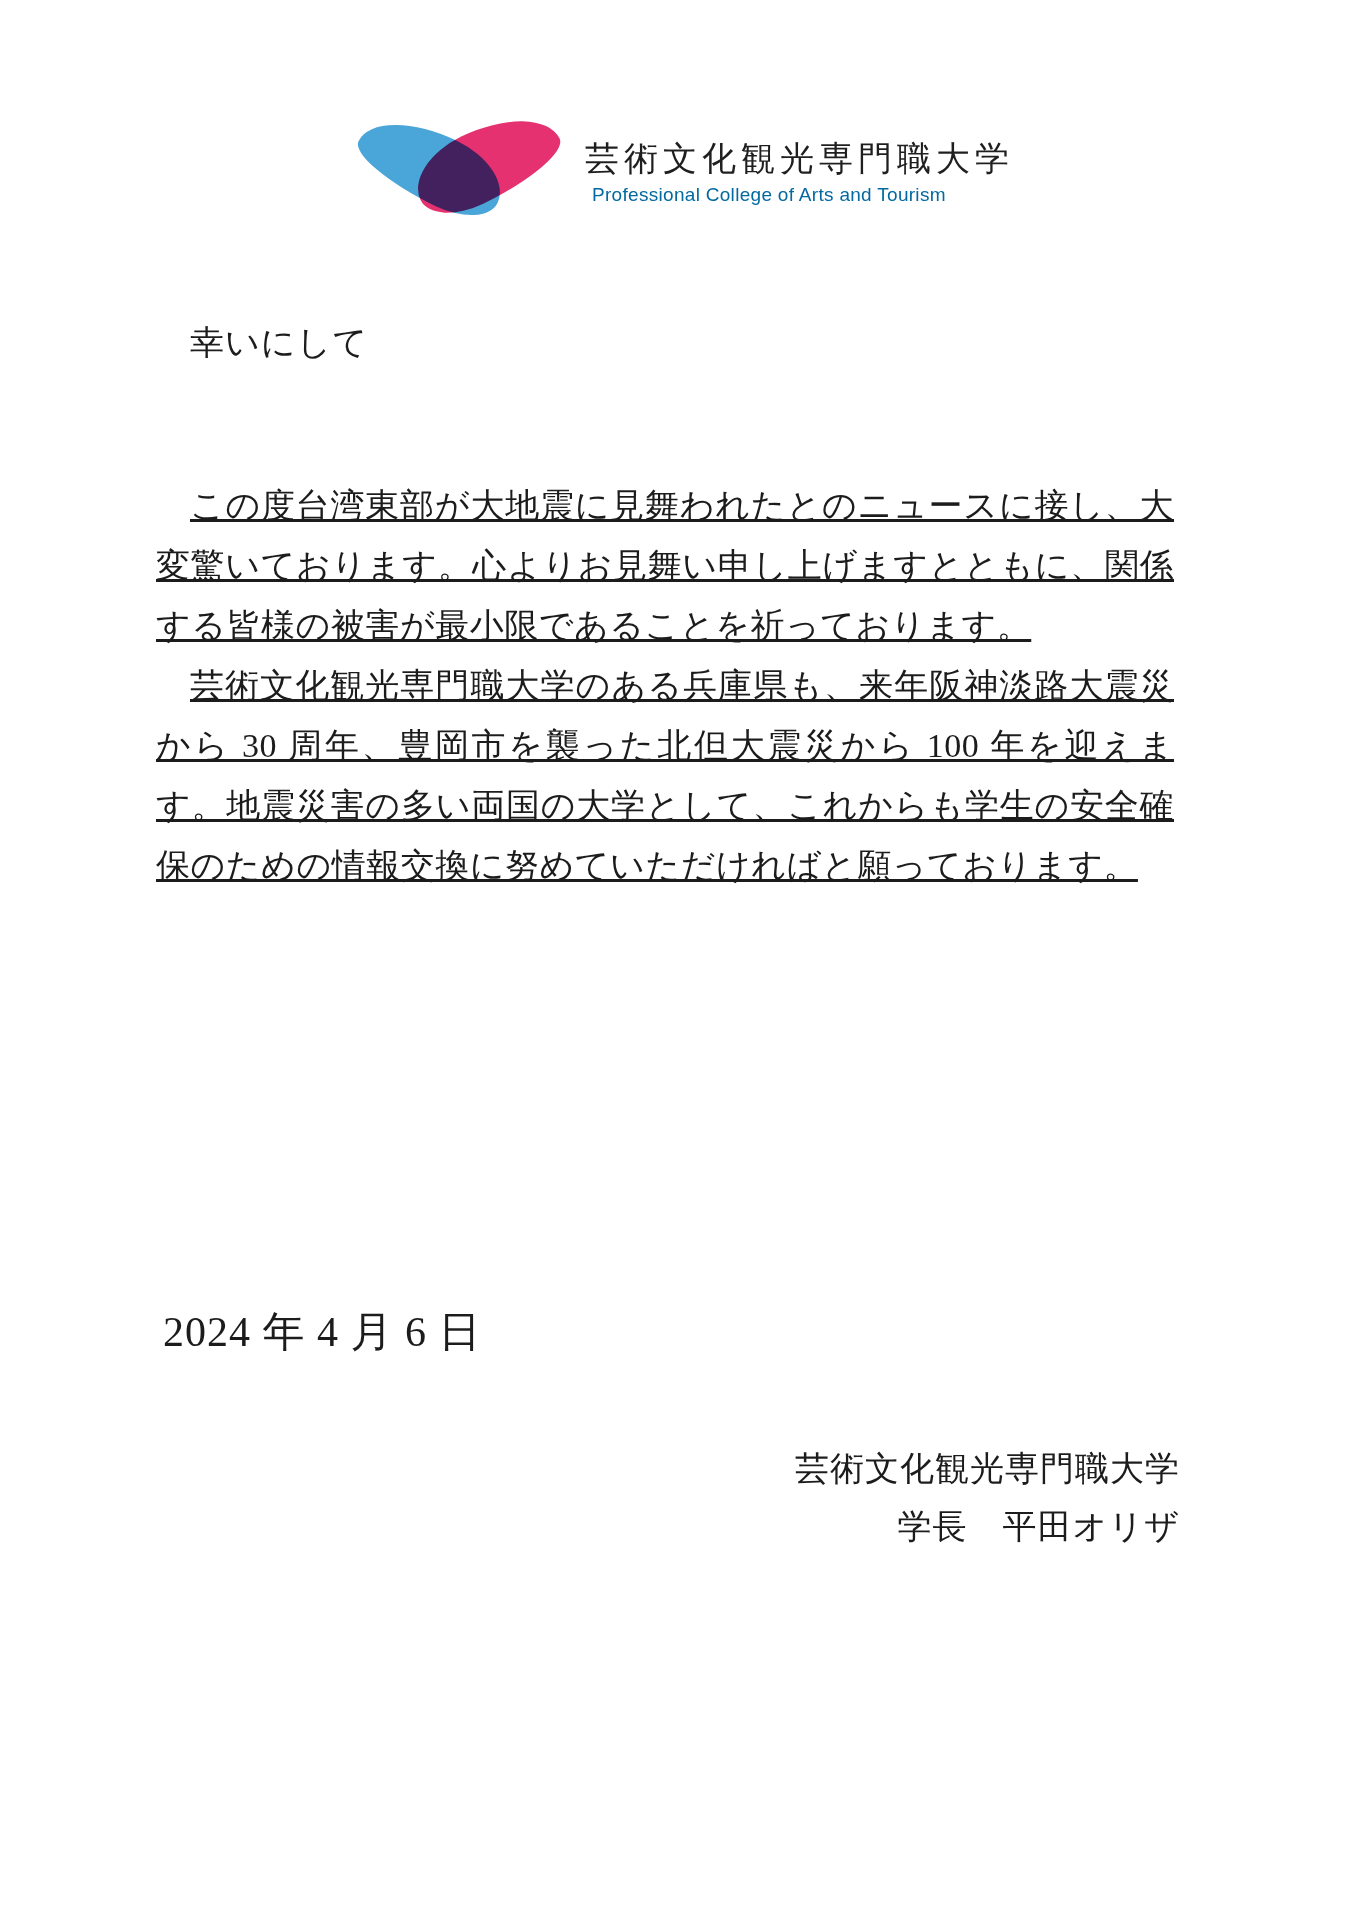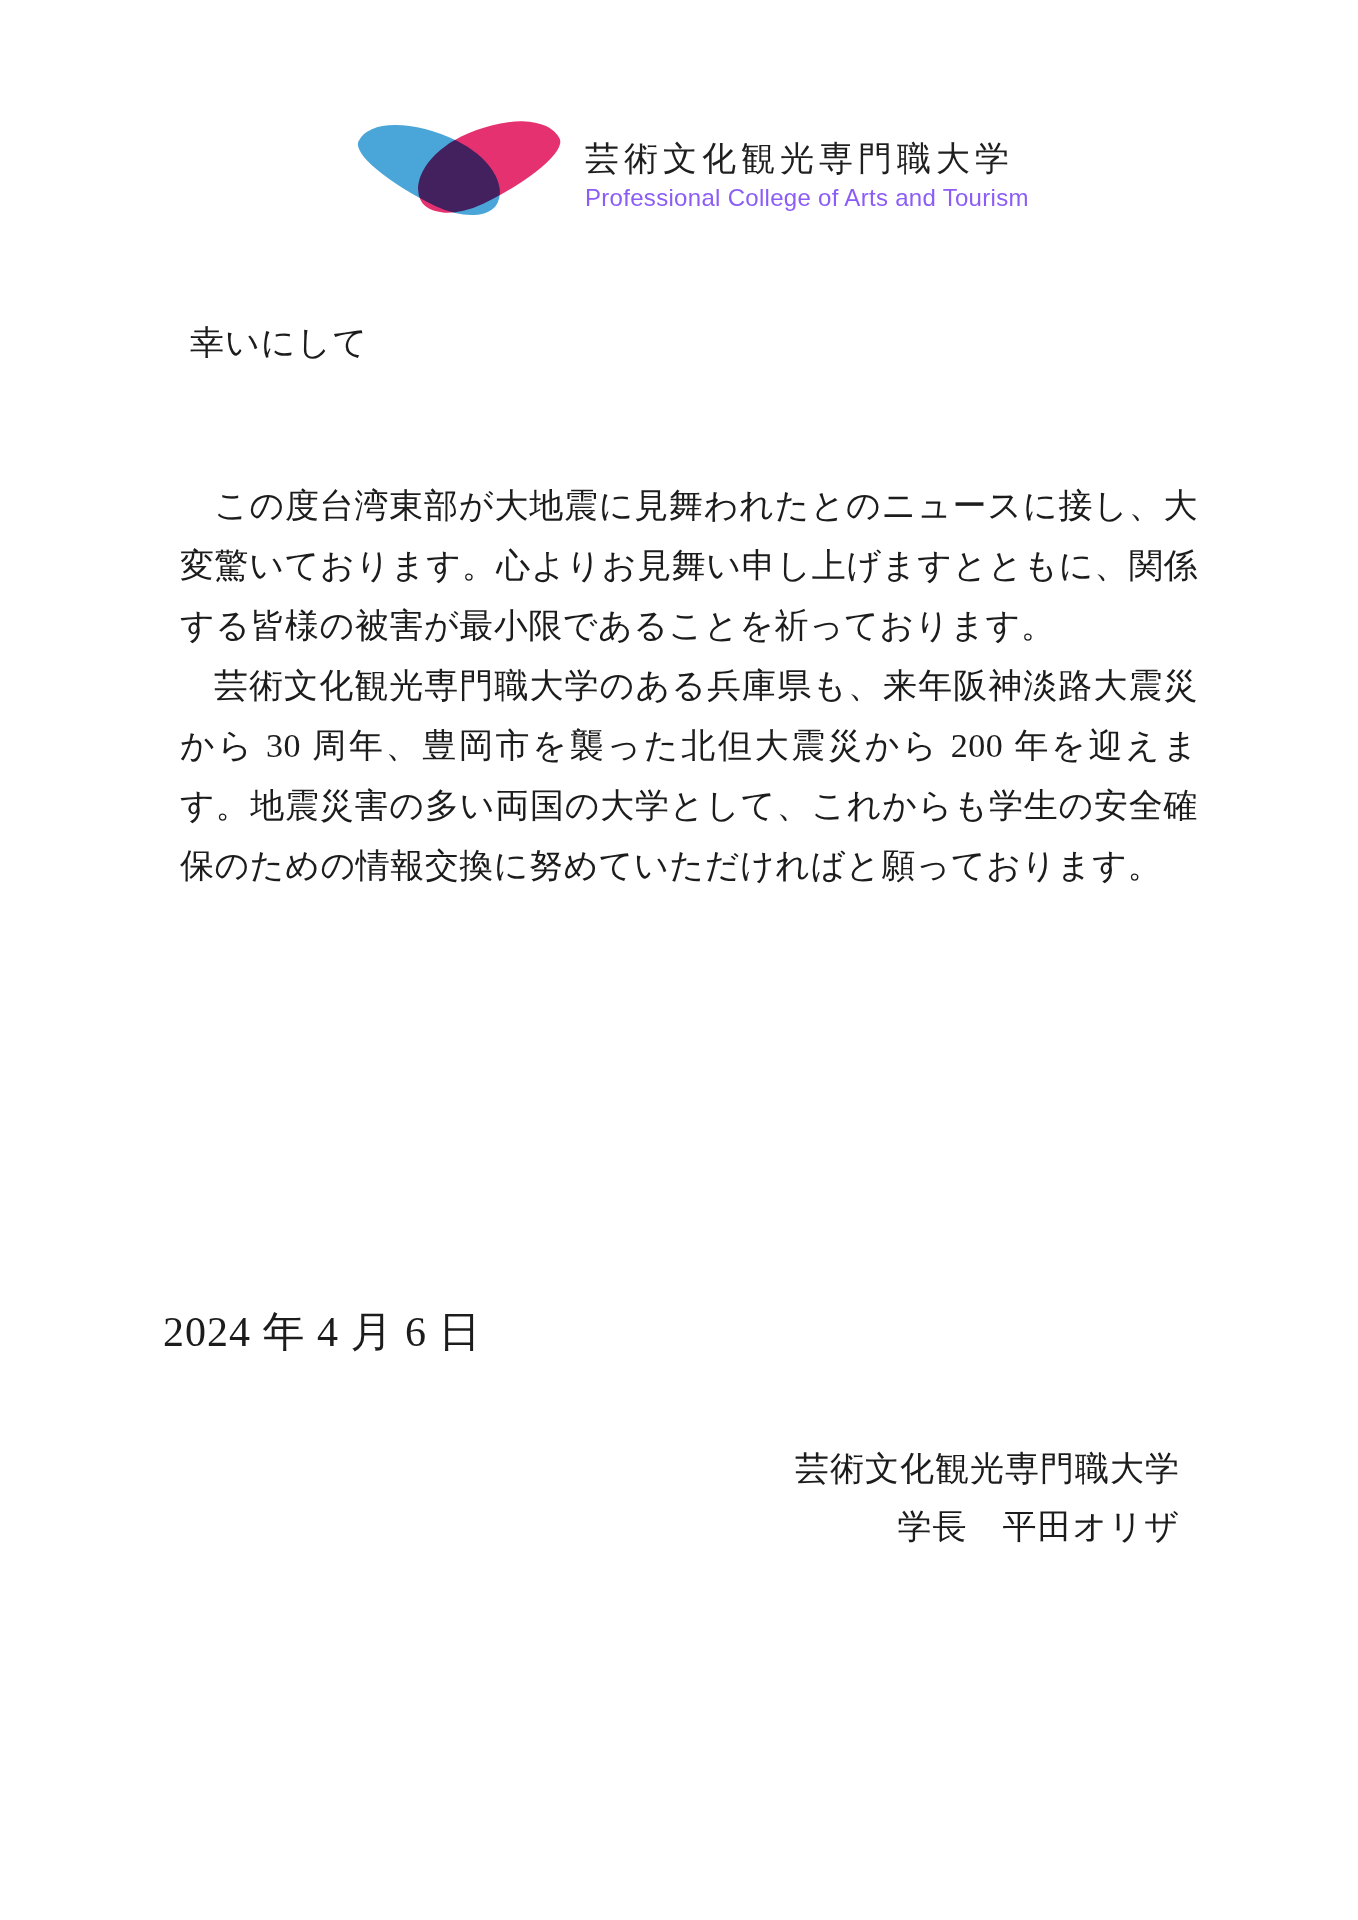--- a/index.html
+++ b/index.html
@@ -63,45 +63,47 @@
   }
   .logo-jp {
     font-size: 34px;
     letter-spacing: 5px;
     color: #1f1f1f;
     white-space: nowrap;
     line-height: 1.2;
   }
   .logo-en {
     margin-top: 5px;
-    font-size: 24px;
+    font-size: 19px;
     letter-spacing: 0.3px;
-    color: #8b5cf6;
+    color: #0369a1;
     white-space: nowrap;
+    margin-left: 7px;
   }
 
   
   .recipient {
     position: absolute;
     left: 190px;
     top: 314px;
     font-size: 34px;
     line-height: 58px;
     letter-spacing: 1px;
   }
 
   
   .letter-body {
     position: absolute;
-    left: 180px;
+    left: 156px;
     top: 476px;
     width: 1018px;
     font-size: 34px;
     line-height: 60px;
     letter-spacing: 0.5px;
+    text-decoration: underline;
   }
   .letter-body p {
     margin: 0;
     text-indent: 34px;
     text-align: justify;
     text-justify: inter-character;
   }
 
   
   .letter-date {
@@ -139,21 +141,21 @@
       <div class="logo-en">Professional College of Arts and Tourism</div>
     </div>
   </div>
 
   <div class="recipient">
     <div>幸いにして</div>
   </div>
 
   <div class="letter-body">
     <p>この度台湾東部が大地震に見舞われたとのニュースに接し、大変驚いております。心よりお見舞い申し上げますとともに、関係する皆様の被害が最小限であることを祈っております。</p>
-    <p>芸術文化観光専門職大学のある兵庫県も、来年阪神淡路大震災から 30 周年、豊岡市を襲った北但大震災から 200 年を迎えます。地震災害の多い両国の大学として、これからも学生の安全確保のための情報交換に努めていただければと願っております。</p>
+    <p>芸術文化観光専門職大学のある兵庫県も、来年阪神淡路大震災から 30 周年、豊岡市を襲った北但大震災から 100 年を迎えます。地震災害の多い両国の大学として、これからも学生の安全確保のための情報交換に努めていただければと願っております。</p>
   </div>
 
   <div class="letter-date">2024 年 4 月 6 日</div>
 
   <div class="signature">
     <div>芸術文化観光専門職大学</div>
     <div>学長　平田オリザ</div>
   </div>
 
 </div>

